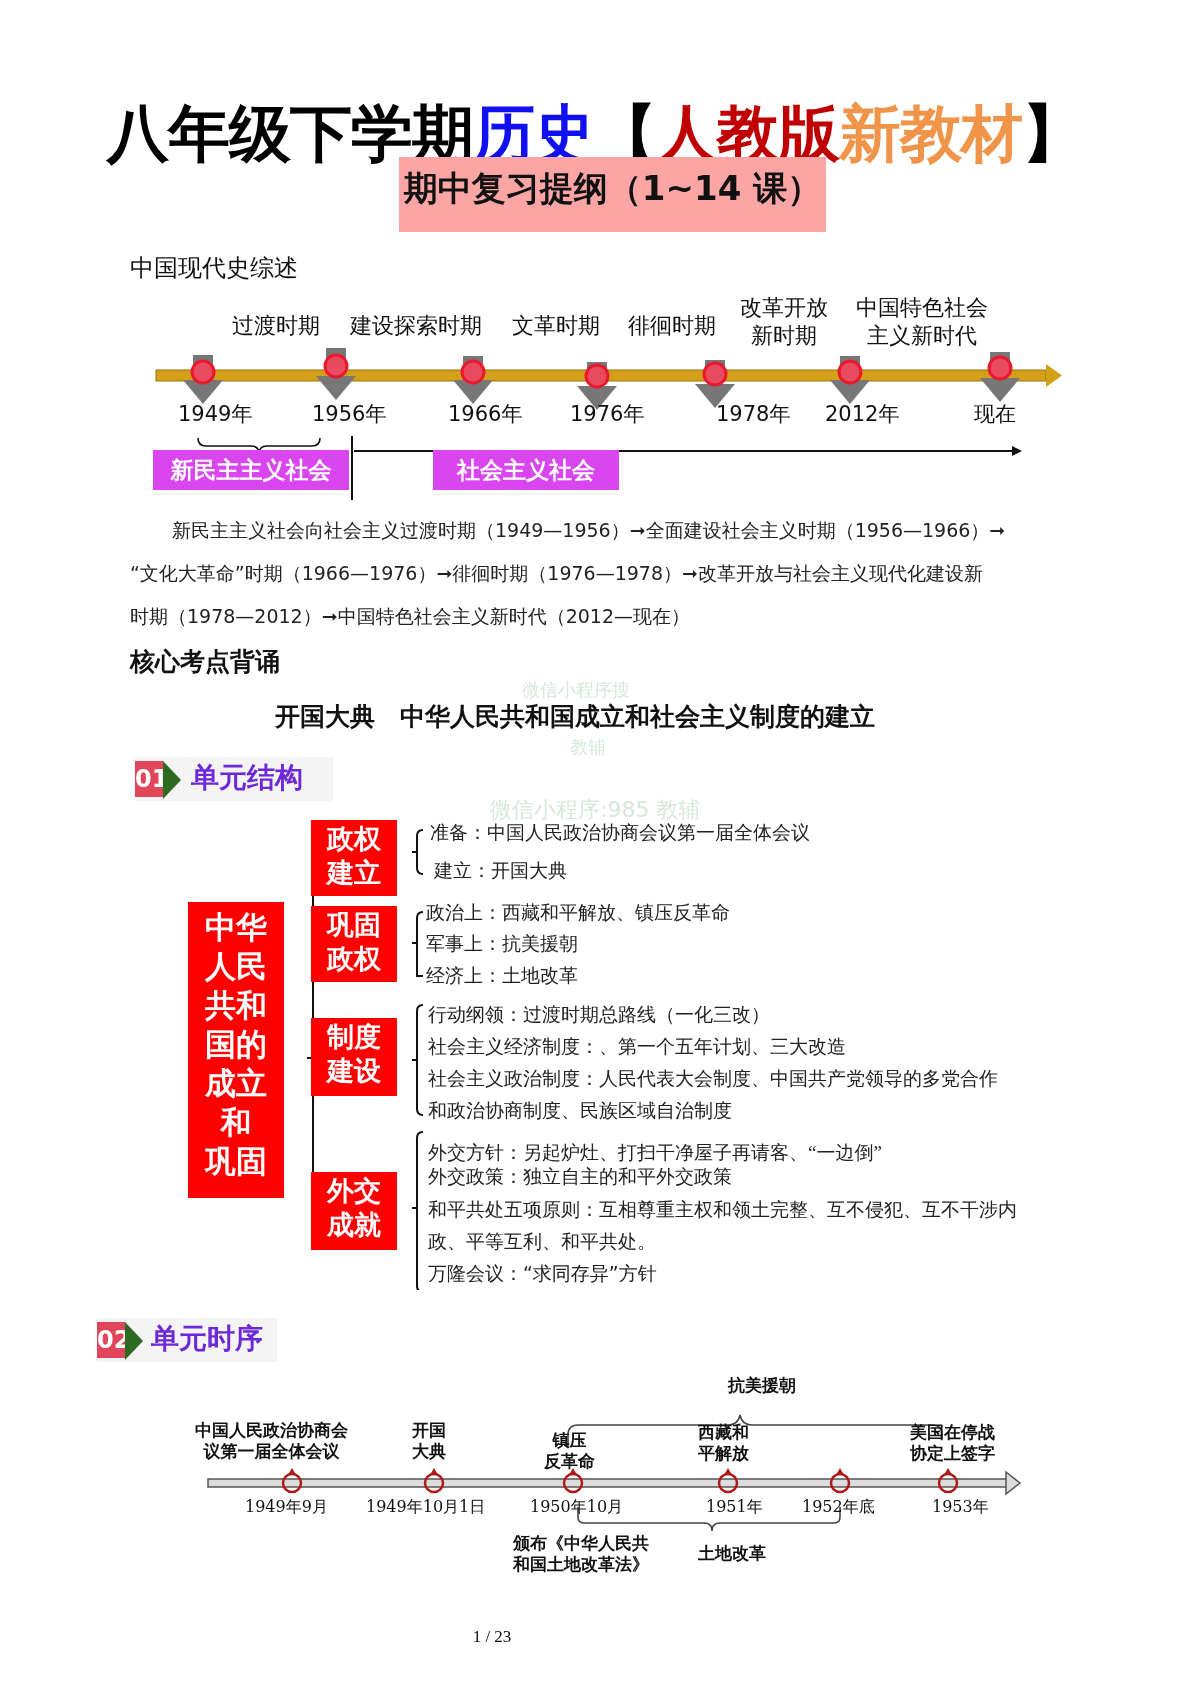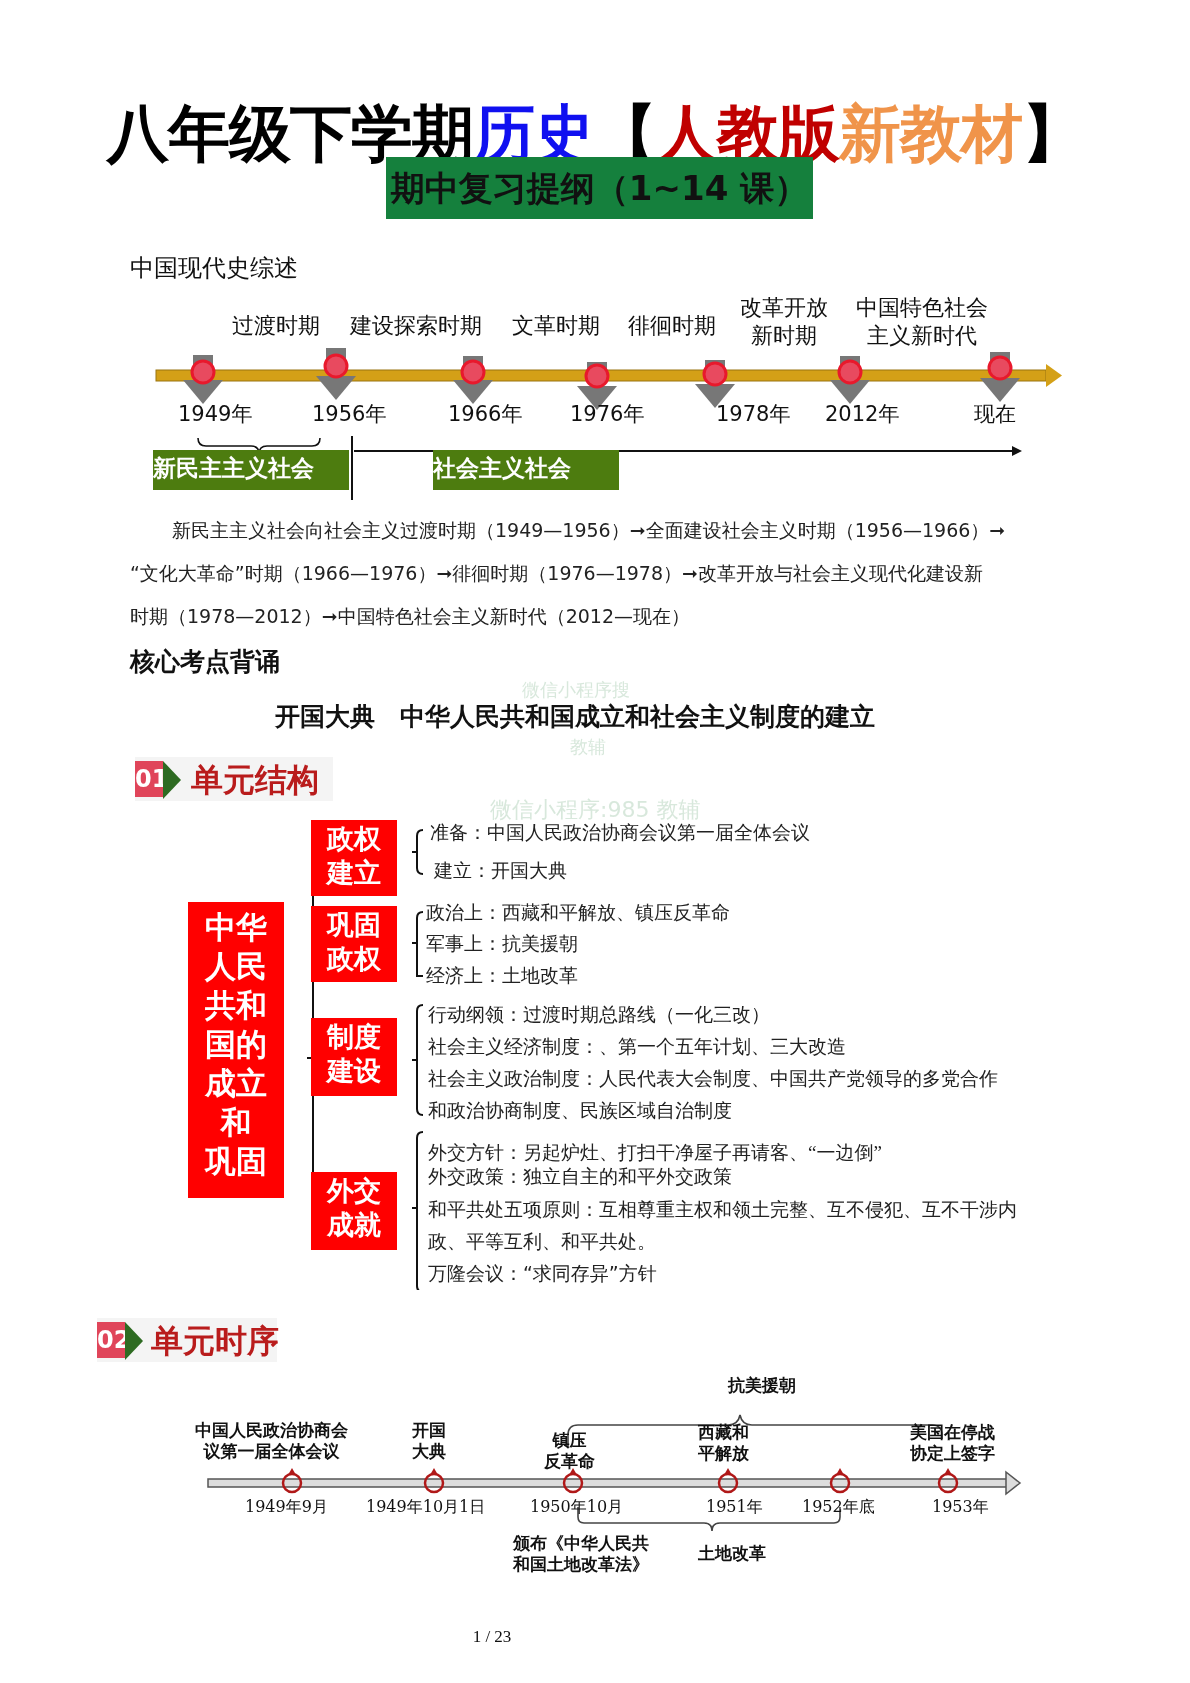--- a/index.html
+++ b/index.html
@@ -1,29 +1,29 @@
 <!DOCTYPE html>
 <html><head>
 <meta charset="utf-8">
 <style>
   html, body { margin:0; padding:0; background:#fff; }
   body { width:1190px; height:1683px; position:relative; overflow:hidden;
          font-family:"DejaVu Sans","Liberation Sans",sans-serif; color:#111; }
   .abs { position:absolute; }
   .title { left:0; width:1190px; top:92px; text-align:center; font-size:62px; font-weight:bold; letter-spacing:-1px; white-space:nowrap; }
-  .subtitle-box { left:386px; top:157px; width:427px; height:62px; background:#15803d; text-align:center; font-size:34px; font-weight:bold; line-height:62px; white-space:nowrap; }
+  .subtitle-box { left:399px; top:157px; width:427px; height:75px; background:#fca5a5; text-align:center; font-size:34px; font-weight:bold; line-height:62px; white-space:nowrap; }
   .h-sec { font-size:24px; white-space:nowrap; }
   .h-bold { font-size:25px; font-weight:bold; white-space:nowrap; }
   .para { font-size:19px; white-space:nowrap; color:#222; }
   .tl-label { font-size:22px; text-align:center; white-space:nowrap; line-height:28px; }
   .tl-year { font-size:21px; white-space:nowrap; }
-  .red-box { background:#4d7c0f; color:#fff; font-weight:bold; font-size:23px; white-space:nowrap;font-family:Liberation Mono, monospace; }
+  .red-box { background:#d946ef; color:#fff; font-weight:bold; font-size:23px; text-align:center; white-space:nowrap; }
   .badge-num { background:#E0455A; color:#fff; font-size:24px; font-weight:bold; line-height:36px; text-align:center; }
   .badge-arrow { width:0; height:0; border-top:19px solid transparent; border-bottom:19px solid transparent; border-left:18px solid #2E6B22; }
-  .badge-text { color:#b91c1c; font-size:32px; font-weight:bold; white-space:nowrap;font-family:Liberation Serif, serif; }
+  .badge-text { color:#6d28d9; font-size:28px; font-weight:bold; white-space:nowrap;font-family:Liberation Serif, serif; }
   .mm-box { background:#F00; color:#fff; font-weight:bold; text-align:center; }
   .mm-text { font-size:19px; white-space:nowrap; color:#222; }
   .t2-label { font-size:17px; font-weight:bold; text-align:center; white-space:nowrap; line-height:21px; }
   .t2-date { font-size:16px; white-space:nowrap; font-family:"DejaVu Serif","Liberation Serif",serif; }
   .watermark { color:#d8e8dc; font-size:18px; white-space:nowrap; }
 </style>
 </head>
 <body>
 
 <div class="abs title">

